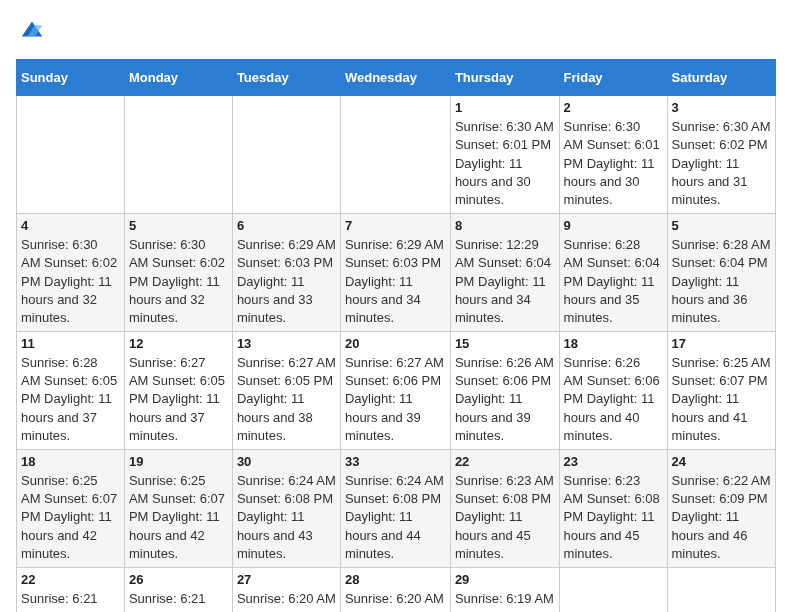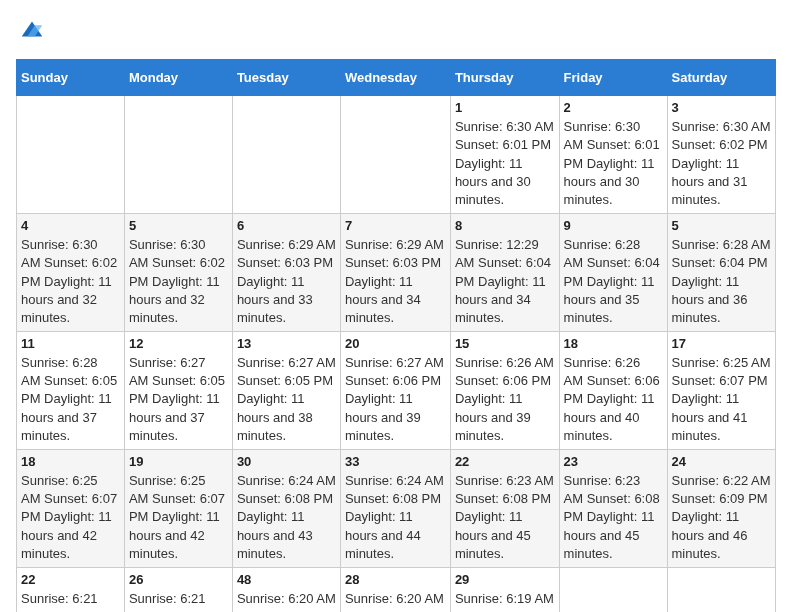--- a/index.html
+++ b/index.html
@@ -286,21 +286,21 @@
 Sunset: 6:09 PM
 Daylight: 11 hours and 47 minutes.</div>
         </td>
         <td>
           <span class="day-num">26</span>
           <div class="day-detail">Sunrise: 6:21 AM
 Sunset: 6:09 PM
 Daylight: 11 hours and 48 minutes.</div>
         </td>
         <td>
-          <span class="day-num">48</span>
+          <span class="day-num">27</span>
           <div class="day-detail">Sunrise: 6:20 AM
 Sunset: 6:09 PM
 Daylight: 11 hours and 49 minutes.</div>
         </td>
         <td>
           <span class="day-num">28</span>
           <div class="day-detail">Sunrise: 6:20 AM
 Sunset: 6:10 PM
 Daylight: 11 hours and 49 minutes.</div>
         </td>

